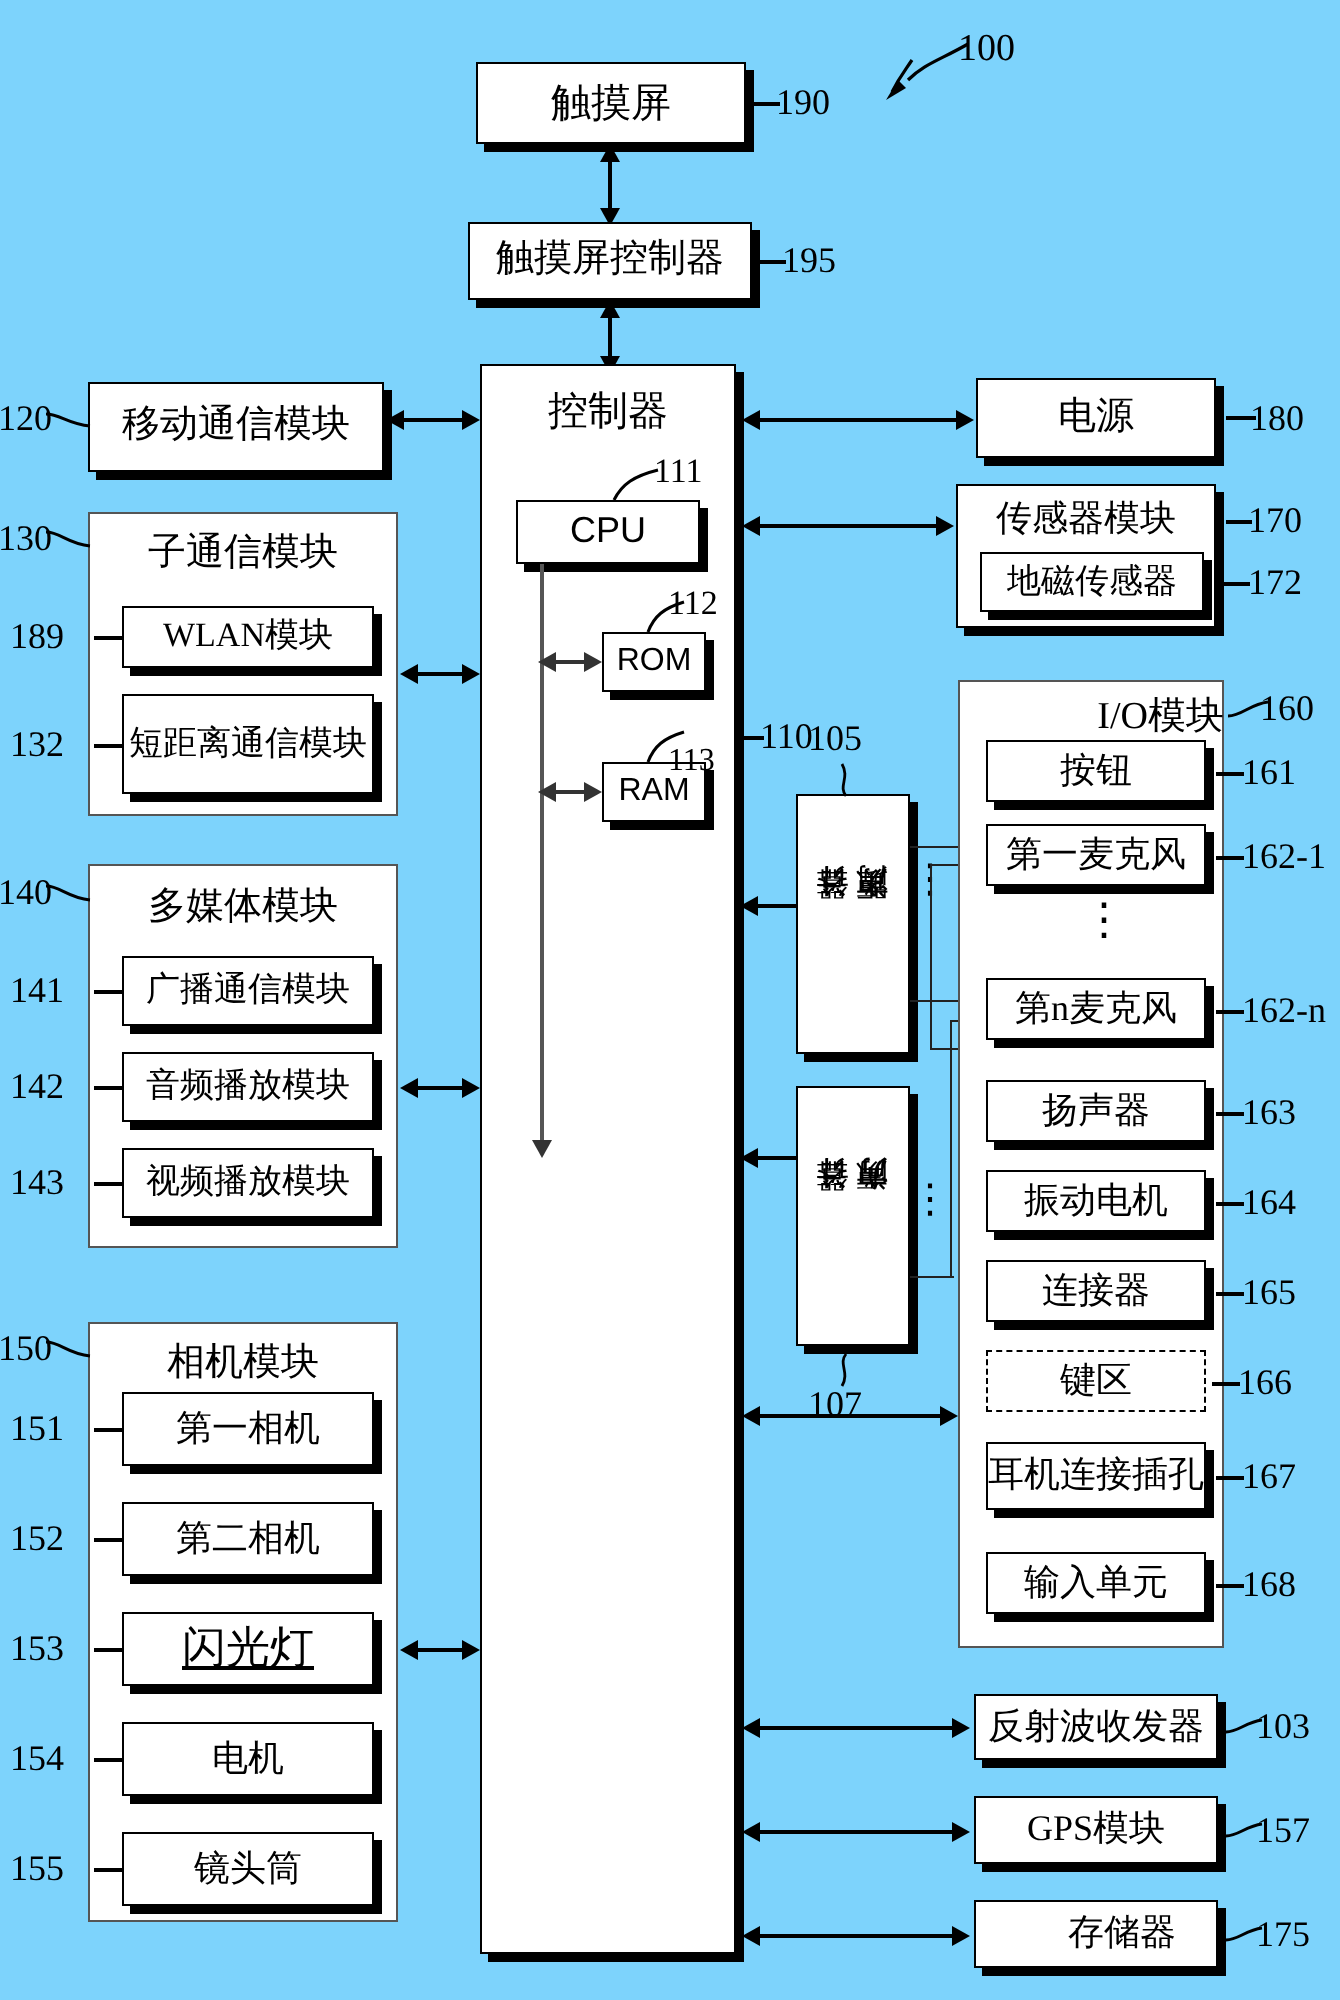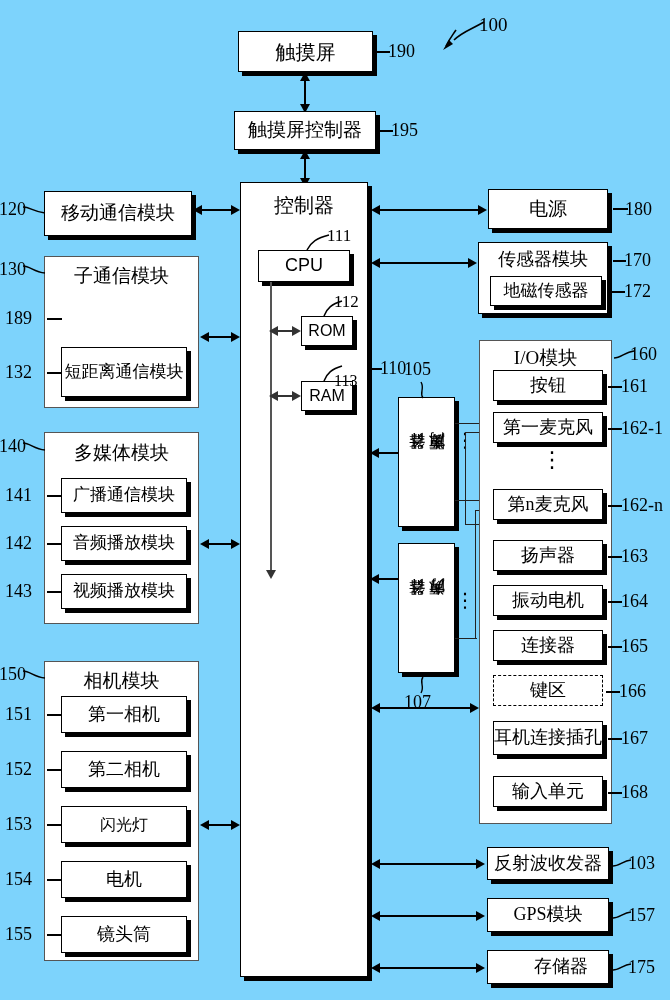--- a/index.html
+++ b/index.html
@@ -106,20 +106,21 @@
   <div class="ah l" style="left:193px;top:205px;"></div>
   <div class="ah r" style="left:231px;top:205px;"></div>
 
   <div class="grp" style="left:44px;top:256px;width:155px;height:152px;"></div>
   <div class="grp-title" style="left:44px;top:263px;width:155px;font-size:19px;">子通信模块</div>
   <svg class="curve" style="left:22px;top:263px;width:24px;height:14px;" viewBox="0 0 24 14">
     <path d="M1 3 C 8 3, 12 9, 23 10" stroke="#000" stroke-width="1.5" fill="none"></path>
   </svg>
   <div class="ref" style="left:-1px;top:259px;font-size:18px;">130</div>
 
+  <div class="blk sh" style="left:61px;top:303px;width:126px;height:31px;font-size:17px;font-family:'Liberation Serif',serif;">WLAN模块</div>
   <div class="ln h" style="left:47px;top:318px;width:15px;"></div>
   <div class="ref" style="left:5px;top:308px;font-size:18px;">189</div>
 
   <div class="blk sh" style="left:61px;top:347px;width:126px;height:50px;font-size:17px;">短距离通信模块</div>
   <div class="ln h" style="left:47px;top:372px;width:15px;"></div>
   <div class="ref" style="left:5px;top:362px;font-size:18px;">132</div>
 
   <div class="ln h" style="left:205px;top:336px;width:31px;"></div>
   <div class="ah l" style="left:200px;top:332px;"></div>
   <div class="ah r" style="left:231px;top:332px;"></div>
@@ -155,21 +156,21 @@
   <div class="ref" style="left:-1px;top:664px;font-size:18px;">150</div>
 
   <div class="blk sh" style="left:61px;top:696px;width:126px;height:37px;font-size:18px;">第一相机</div>
   <div class="ln h" style="left:47px;top:714px;width:15px;"></div>
   <div class="ref" style="left:5px;top:704px;font-size:18px;">151</div>
 
   <div class="blk sh" style="left:61px;top:751px;width:126px;height:37px;font-size:18px;">第二相机</div>
   <div class="ln h" style="left:47px;top:769px;width:15px;"></div>
   <div class="ref" style="left:5px;top:759px;font-size:18px;">152</div>
 
-  <div class="blk sh" style="left:61px;top:806px;width:126px;height:37px;font-size:16px;">闪光灯</div>
+  <div class="blk sh" style="left:61px;top:806px;width:126px;height:37px;font-size:22px;text-decoration:underline;">闪光灯</div>
   <div class="ln h" style="left:47px;top:824px;width:15px;"></div>
   <div class="ref" style="left:5px;top:814px;font-size:18px;">153</div>
 
   <div class="blk sh" style="left:61px;top:861px;width:126px;height:37px;font-size:18px;">电机</div>
   <div class="ln h" style="left:47px;top:879px;width:15px;"></div>
   <div class="ref" style="left:5px;top:869px;font-size:18px;">154</div>
 
   <div class="blk sh" style="left:61px;top:916px;width:126px;height:37px;font-size:18px;">镜头筒</div>
   <div class="ln h" style="left:47px;top:934px;width:15px;"></div>
   <div class="ref" style="left:5px;top:924px;font-size:18px;">155</div>
@@ -229,21 +230,21 @@
   <div class="ref" style="left:624px;top:250px;font-size:18px;">170</div>
 
   <div class="blk sh" style="left:490px;top:276px;width:112px;height:30px;font-size:17px;">地磁传感器</div>
   <div class="ln h" style="left:607px;top:291px;width:18px;"></div>
   <div class="ref" style="left:624px;top:281px;font-size:18px;">172</div>
   <div class="ln h" style="left:377px;top:262px;width:96px;"></div>
   <div class="ah l" style="left:371px;top:258px;"></div>
   <div class="ah r" style="left:468px;top:258px;"></div>
 
   <div class="grp" style="left:479px;top:340px;width:133px;height:484px;"></div>
-  <div class="grp-title" style="left:479px;top:345px;width:133px;font-size:19px;font-family:'Liberation Serif',serif;">I/O模块</div>
+  <div class="grp-title" style="left:479px;top:345px;width:133px;font-size:19px;font-family:'Liberation Serif',serif;text-align:right;">I/O模块</div>
   <svg class="curve" style="left:613px;top:348px;width:22px;height:14px;" viewBox="0 0 22 14">
     <path d="M1 10 C 8 10, 12 4, 21 3" stroke="#000" stroke-width="1.5" fill="none"></path>
   </svg>
   <div class="ref" style="left:630px;top:344px;font-size:18px;">160</div>
 
   <div class="blk sh" style="left:493px;top:370px;width:110px;height:31px;font-size:18px;">按钮</div>
   <div class="ln h" style="left:608px;top:386px;width:14px;"></div>
   <div class="ref" style="left:621px;top:376px;font-size:18px;">161</div>
 
   <div class="blk sh" style="left:493px;top:412px;width:110px;height:31px;font-size:18px;">第一麦克风</div>

